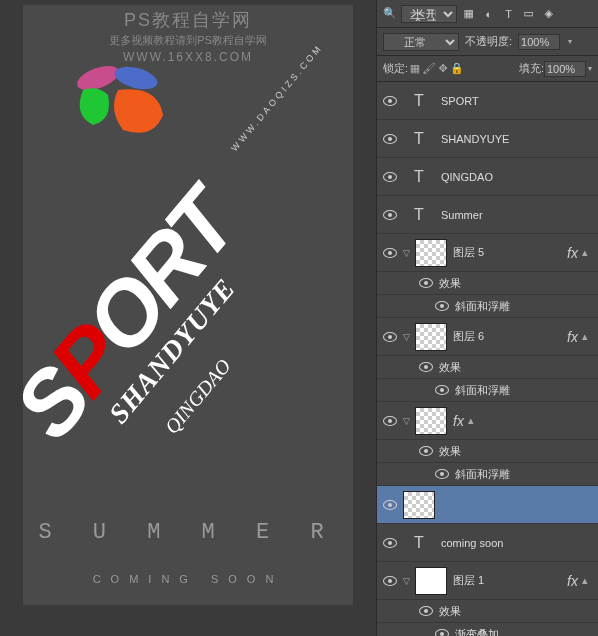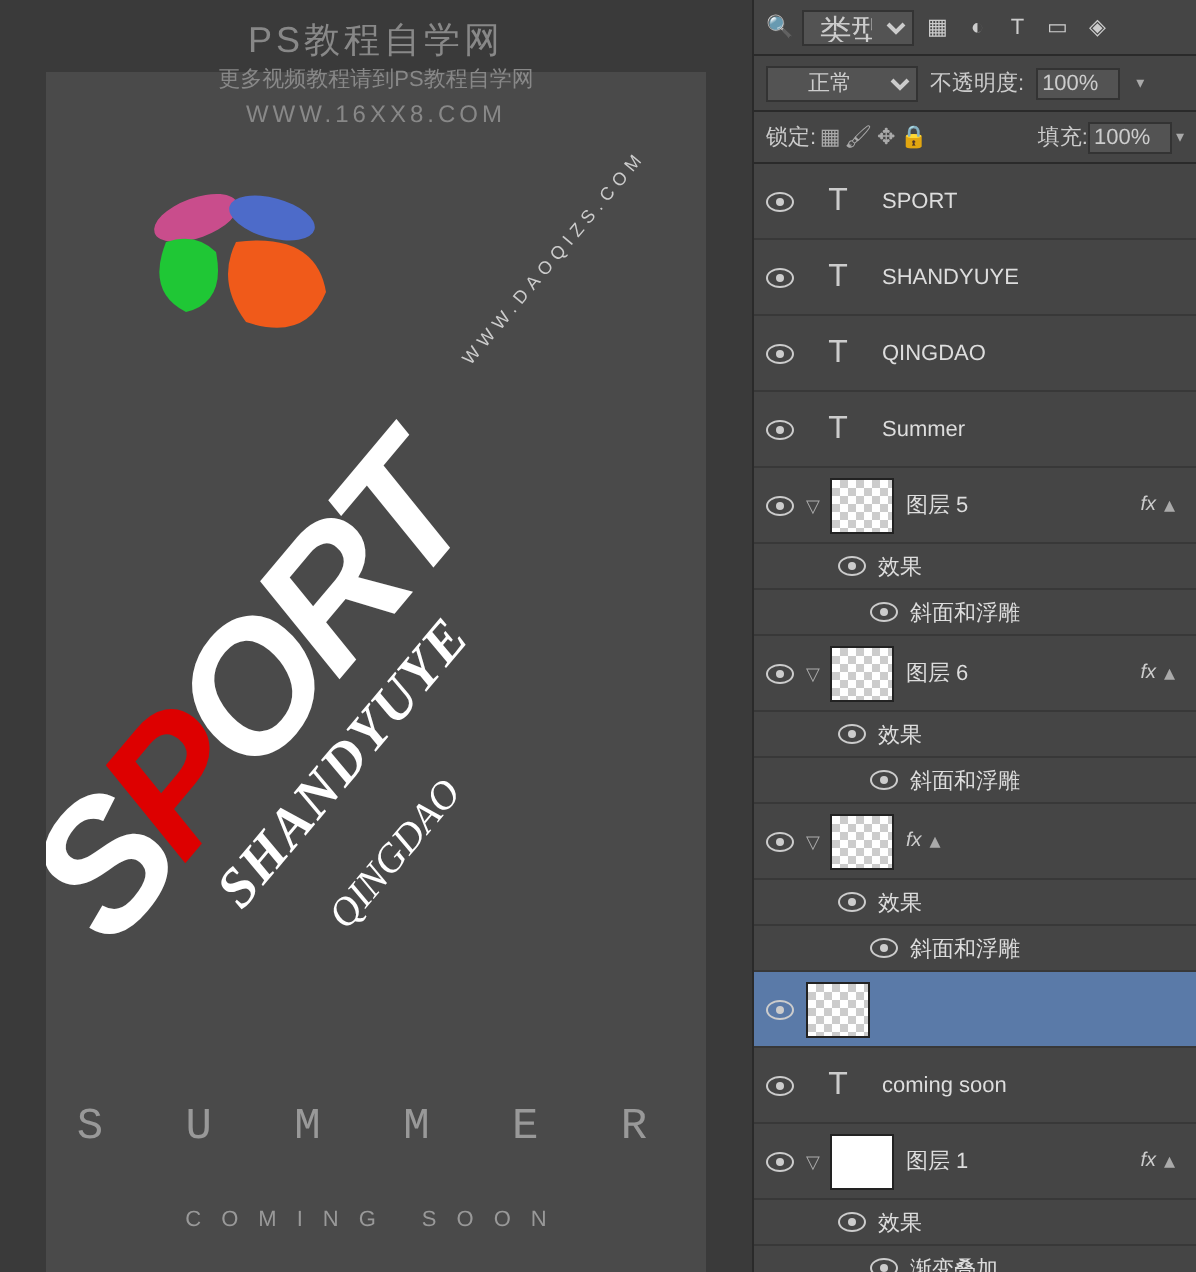--- a/index.html
+++ b/index.html
@@ -1,18 +1,18 @@
 <!DOCTYPE html>
 <html><head>
 <meta charset="utf-8">
 <style>
 *{margin:0;padding:0;box-sizing:border-box;font-family:"Microsoft YaHei",Arial,sans-serif}
 body{background:#535353;width:598px;height:636px;overflow:hidden;color:#ccc;font-size:11px}
 .app{display:flex;width:598px;height:636px}
-.canvas-area{width:376px;height:636px;background:#3a3a3a;position:relative;display:flex;justify-content:center;align-items:flex-end;padding-top:20px}
+.canvas-area{width:376px;height:636px;background:#3a3a3a;position:relative;display:flex;justify-content:center;align-items:flex-start;}
 .watermark{position:absolute;top:8px;left:0;right:0;text-align:center;color:#888;font-size:14px;line-height:1.4;z-index:10}
 .watermark .line1{font-size:18px;letter-spacing:2px}
 .watermark .line2{font-size:11px}
 .watermark .line3{font-size:12px;letter-spacing:2px}
 .poster{width:330px;height:600px;background:#4a4a4a;position:relative;overflow:hidden;margin-top:5px}
 .shapes{position:absolute;top:55px;left:45px;width:130px;height:90px}
 .url-text{position:absolute;top:140px;left:210px;transform:rotate(-50deg);transform-origin:left center;font-size:9px;color:#ccc;letter-spacing:3px}
 .sport-text{position:absolute;top:260px;left:-40px;transform:rotate(-50deg);font-size:90px;font-weight:900;font-family:Arial;letter-spacing:-5px}
 .sport-text .s{color:#fff;font-style:italic}
 .sport-text .p{color:#d00;font-style:italic}
@@ -36,21 +36,21 @@
 .layer.sub{min-height:22px;padding-left:40px}
 .layer.sub2{min-height:22px;padding-left:56px}
 .layer.selected{background:#5a7aa8}
 .vis{width:18px;height:18px;display:flex;align-items:center;justify-content:center;cursor:pointer;margin-right:4px}
 .eye{width:14px;height:10px;border:1px solid #ccc;border-radius:50%;position:relative}
 .eye::after{content:"";position:absolute;width:4px;height:4px;background:#ccc;border-radius:50%;top:2px;left:4px}
 .thumb{width:32px;height:28px;background:#fff;border:1px solid #222;margin-right:6px;flex-shrink:0;display:flex;align-items:center;justify-content:center;font-size:16px;color:#333}
 .thumb.text{background:#454545;border:none;color:#ccc}
 .thumb.checker{background:repeating-conic-gradient(#ccc 0 25%,#fff 0 50%) 0 0/8px 8px}
 .layer-name{font-size:11px;color:#ddd;flex:1}
-.fx{font-size:10px;color:#ccc;font-style:italic;margin-right:4px}
+.fx{font-size:14px;color:#ccc;font-style:italic;margin-right:4px}
 .tri{width:10px;color:#aaa;cursor:pointer;margin-right:2px;font-size:9px}
 .chev{width:12px;color:#aaa;cursor:pointer}
 .layer.selected .layer-name{color:#fff}
 .arrow-dn{margin-left:2px;color:#aaa;font-size:8px}
 </style>
 </head>
 <body>
 
 <div class="app">
   <div class="canvas-area">

